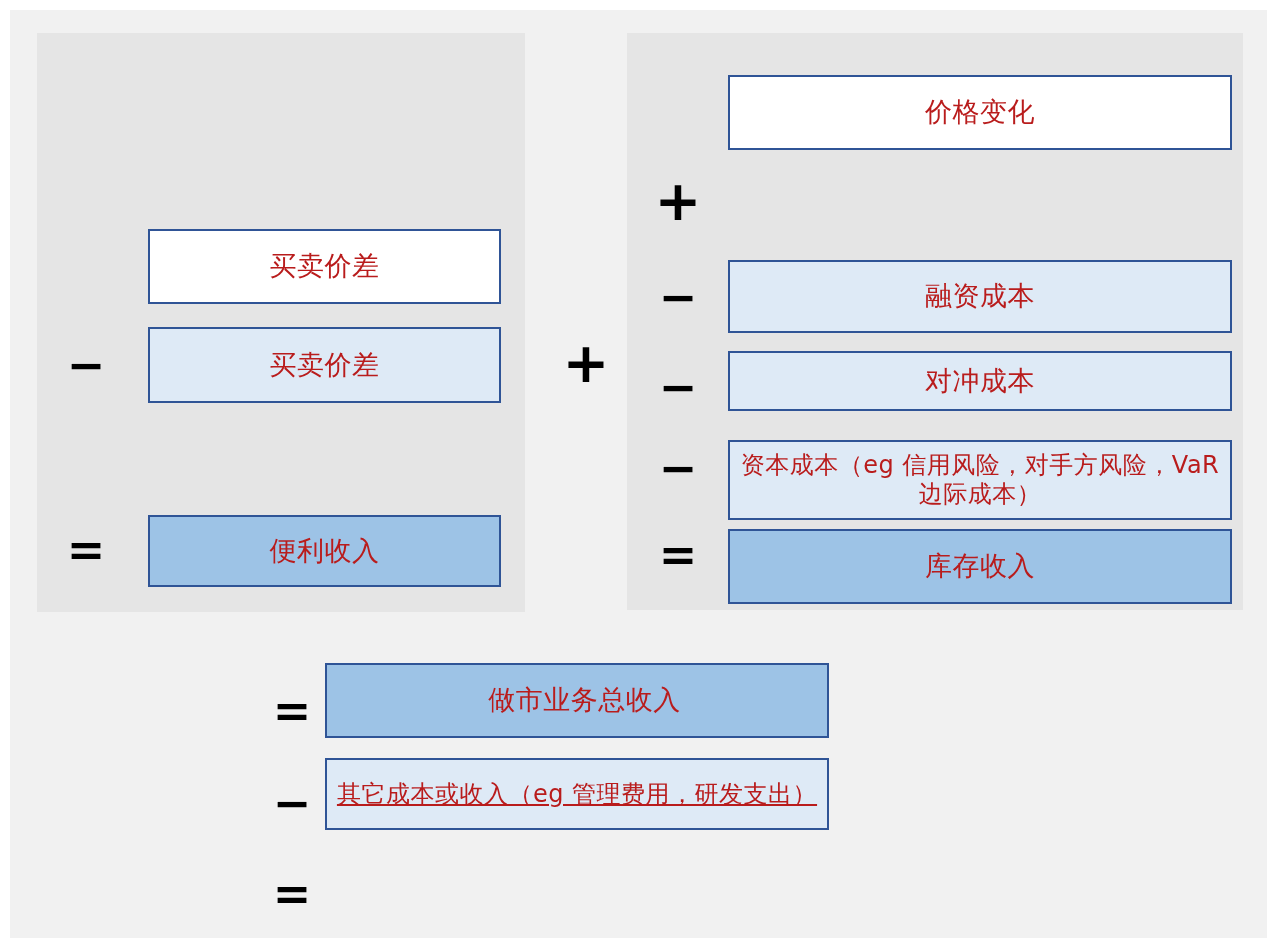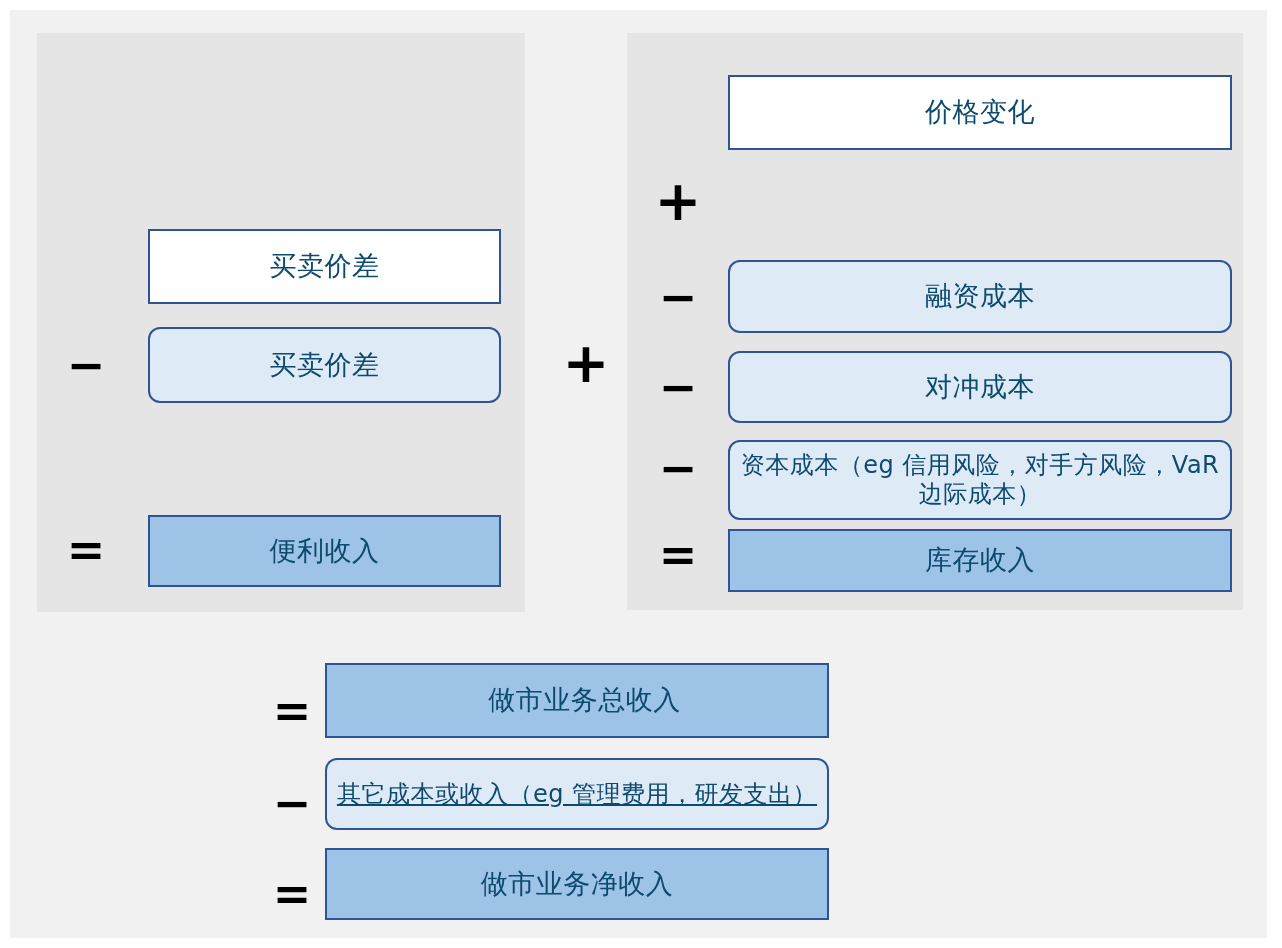--- a/index.html
+++ b/index.html
@@ -38,27 +38,27 @@
     height: 577px;
   }
   .box {
     position: absolute;
     border: 2px solid #2f5496;
     box-sizing: border-box;
     display: flex;
     align-items: center;
     justify-content: center;
     text-align: center;
-    color: #0c4a6e;
+    color: #b91c1c;
     font-size: 27px;
     line-height: 1.22;
     letter-spacing: 0.5px;
   }
   .fill-white  { background: #ffffff; }
-  .fill-light  { background: #deeaf6; border-radius: 12px; }
+  .fill-light  { background: #deeaf6; }
   .fill-medium { background: #9dc3e6; }
   .op {
     position: absolute;
     color: #000000;
     font-weight: bold;
     font-size: 46px;
     line-height: 1;
     font-family: "DejaVu Sans", "Liberation Sans", sans-serif;
     display: flex;
     align-items: center;
@@ -95,25 +95,24 @@
   <div class="panel" id="panel-right"></div>
 
   <div class="op op-big" style="left:645px; top:168px;">+</div>
   <div class="op" style="left:645px; top:264px;">−</div>
   <div class="op" style="left:645px; top:354px;">−</div>
   <div class="op" style="left:645px; top:435px;">−</div>
   <div class="op" style="left:645px; top:522px;">=</div>
 
   <div class="box fill-white" style="left:718px; top:65px; width:504px; height:75px;">价格变化</div>
   <div class="box fill-light" style="left:718px; top:250px; width:504px; height:73px;">融资成本</div>
-  <div class="box fill-light" style="left:718px; top:341px; width:504px; height:72px;">对冲成本</div>
+  <div class="box fill-light" style="left:718px; top:341px; width:504px; height:60px;">对冲成本</div>
   <div class="box fill-light small-text" style="left:718px; top:430px; width:504px; height:80px;">资本成本（eg 信用风险，对手方风险，VaR边际成本）</div>
-  <div class="box fill-medium" style="left:718px; top:519px; width:504px; height:63px;">库存收入</div>
+  <div class="box fill-medium" style="left:718px; top:519px; width:504px; height:75px;">库存收入</div>
 
   <div class="op" style="left:259px; top:678px;">=</div>
   <div class="op" style="left:259px; top:770px;">−</div>
   <div class="op" style="left:259px; top:861px;">=</div>
 
   <div class="box fill-medium" style="left:315px; top:653px; width:504px; height:75px;padding-left:15px;">做市业务总收入</div>
   <div class="box fill-light small-text" style="left:315px; top:748px; width:504px; height:72px;text-decoration:underline;">其它成本或收入（eg 管理费用，研发支出）</div>
-  <div class="box fill-medium" style="left:315px; top:838px; width:504px; height:72px;">做市业务净收入</div>
 
 </div>
 
 </body></html>

